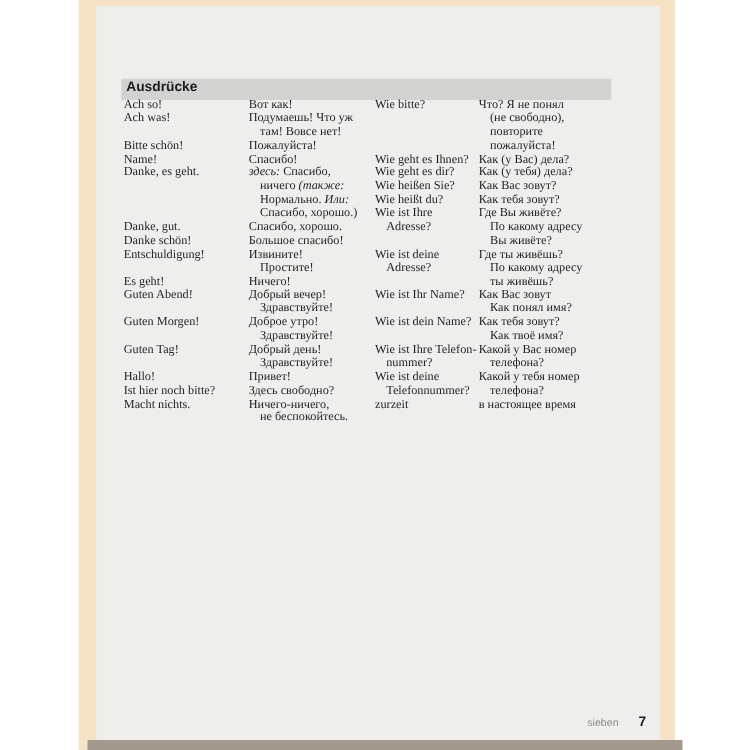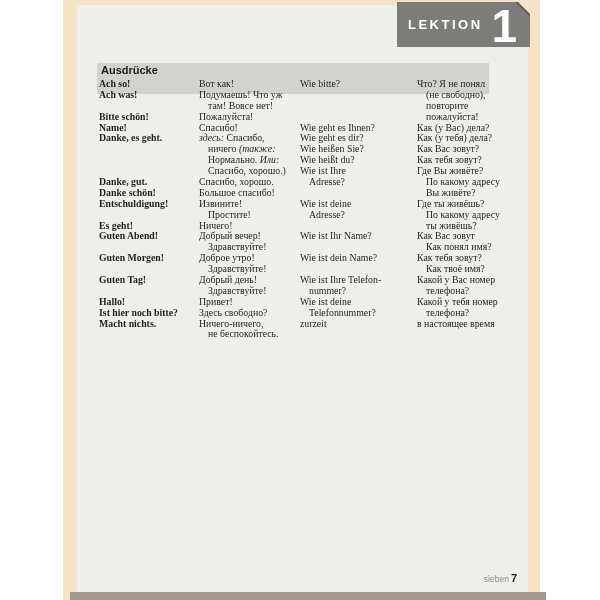--- a/index.html
+++ b/index.html
@@ -10,29 +10,29 @@
   .lektion{position:absolute;left:334px;top:2px;width:133px;height:45px;background:#7c7c7a;
     display:flex;align-items:center;}
   .lek-label{font-family:"Liberation Sans",sans-serif;font-weight:bold;font-size:13px;
     color:#ffffff;letter-spacing:2.5px;margin-left:11px;}
   .lek-num{font-family:"Liberation Sans",sans-serif;font-weight:bold;font-size:46px;
     color:#ffffff;margin-left:auto;margin-right:13px;align-self:flex-end;line-height:42px;}
   .corner-dark{position:absolute;top:0;right:0;width:0;height:0;
     border-top:15px solid #5e5e5c;border-left:15px solid transparent;}
   .corner{position:absolute;top:0;right:0;width:0;height:0;
     border-top:12px solid #f6e2c4;border-left:12px solid transparent;}
-  .section-bar{position:absolute;left:20px;top:58px;width:392px;height:31px;background:#d2d2d0;
+  .section-bar{position:absolute;left:20px;top:58px;width:392px;height:17px;background:#d2d2d0;
     font-family:"Liberation Sans",sans-serif;font-weight:bold;font-size:11px;color:#1b1b1b;
     line-height:15px;padding-left:4px;box-sizing:border-box;}
   .col{position:absolute;top:74px;font-size:9.8px;color:#1f1f1f;line-height:10.9px;white-space:nowrap;}
-  .col1{left:22px;font-weight:bold;} .col2{left:122px;} .col3{left:223px;} .col4{left:340px;}
+  .col1{left:22px;} .col2{left:122px;} .col3{left:223px;} .col4{left:306px;}
   .line{height:10.9px;}
   .line.ind{padding-left:9px;}
   .it{font-style:italic;}
-  .pagenum-row{position:absolute;top:567px;right:11px;display:flex;align-items:baseline;gap:2px;}
+  .pagenum-row{position:absolute;top:567px;right:11px;display:flex;align-items:baseline;gap:16px;}
   .sieben{font-family:"Liberation Sans",sans-serif;font-size:8.5px;color:#8f8d89;}
   .pnum{font-family:"Liberation Sans",sans-serif;font-weight:bold;font-size:11px;color:#1b1b1b;}
   .credit{position:absolute;top:578px;left:0;width:100%;text-align:center;
     font-family:"Liberation Sans",sans-serif;font-size:7.5px;color:#333333;}
 </style>
 </head>
 <body>
 
 <div class="scan">
   <div class="page">
@@ -138,20 +138,14 @@
         <div class="line ind"><span>телефона?</span></div>
         <div class="line"><span>Какой у тебя номер</span></div>
         <div class="line ind"><span>телефона?</span></div>
         <div class="line"><span>в настоящее время</span></div>
       </div>
     <div class="pagenum-row">
       <span class="sieben">sieben</span>
       <span class="pnum">7</span>
     </div>
   </div>
-  <div class="lektion">
-    <span class="lek-label">LEKTION</span>
-    <span class="lek-num">1</span>
-    <div class="corner-dark"></div>
-    <div class="corner"></div>
-  </div>
   <div class="bottom-shadow"></div>
 </div>
 
 </body></html>

